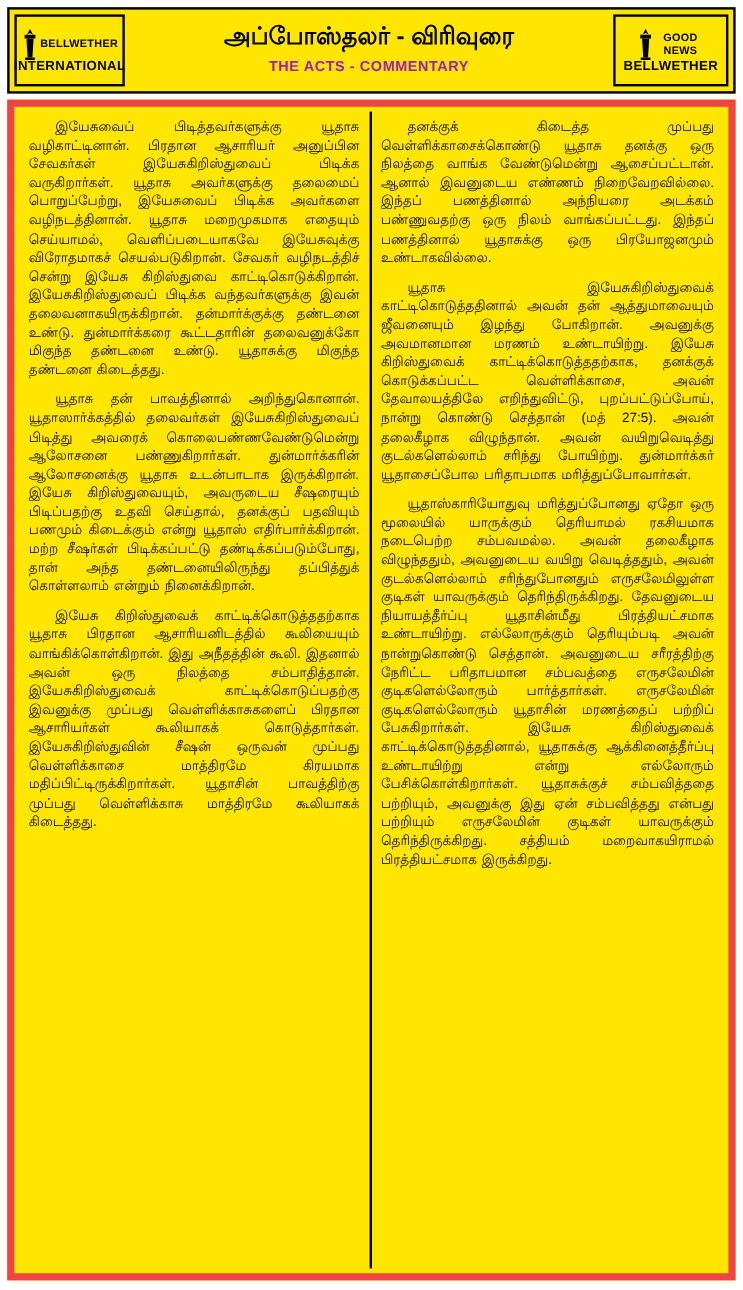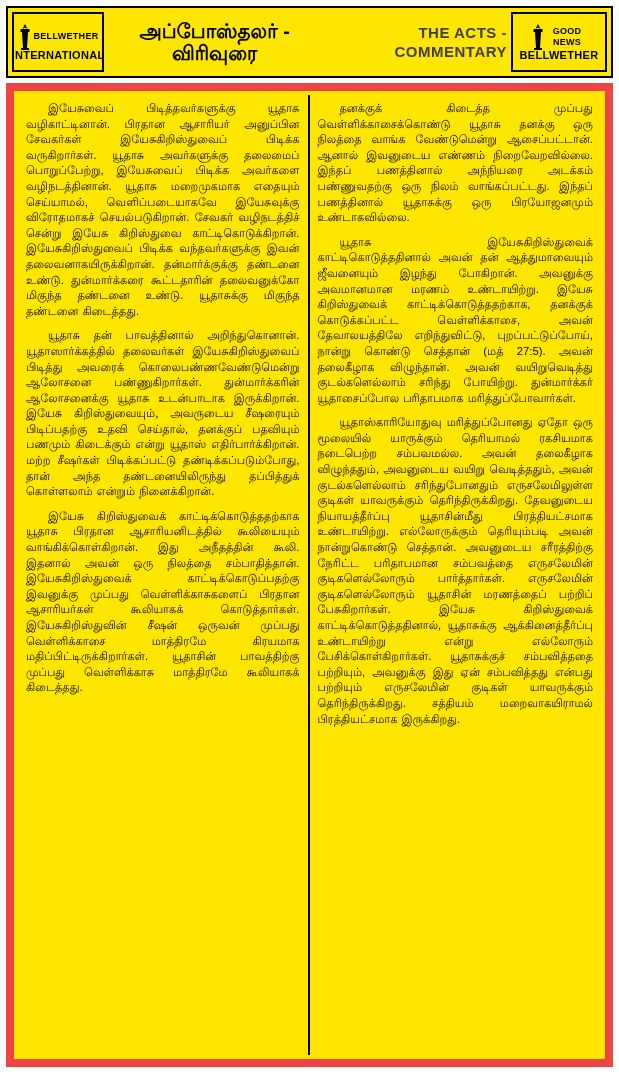--- a/index.html
+++ b/index.html
@@ -65,45 +65,46 @@
     font-weight: bold;
     letter-spacing: 0.3px;
     color: #000000;
     text-align: center;
     line-height: 11px;
   }
   .torch-svg { display:block; }
   .header-center {
     flex: 1;
     display: flex;
+    flex-direction: column;
     align-items: center;
     justify-content: center;
     gap: 4px;
   }
   .title-ta {
     font-size: 20px;
     font-weight: bold;
     color: #000000;
     text-align: center;
     line-height: 22px;
   }
   .title-en {
-    font-size: 15px;
+    font-size: 12px;
     font-weight: bold;
-    color: #404040;
+    color: #a21caf;
     text-align: right;
     letter-spacing: 0.5px;
     line-height: 19px;
   }
   .body-wrap {
     margin: 5px auto 0 auto;
     width: 607px;
     height: 984px;
     box-sizing: border-box;
-    border: 8px solid #ef4444;
+    border: 6px solid #ef4444;
     background: #ffe600;
     display: flex;
     padding: 4px;
     gap: 0px;
   }
   .col {
     box-sizing: border-box;
     width: 50%;
     padding: 6px 8px 4px 8px;
     overflow: hidden;

